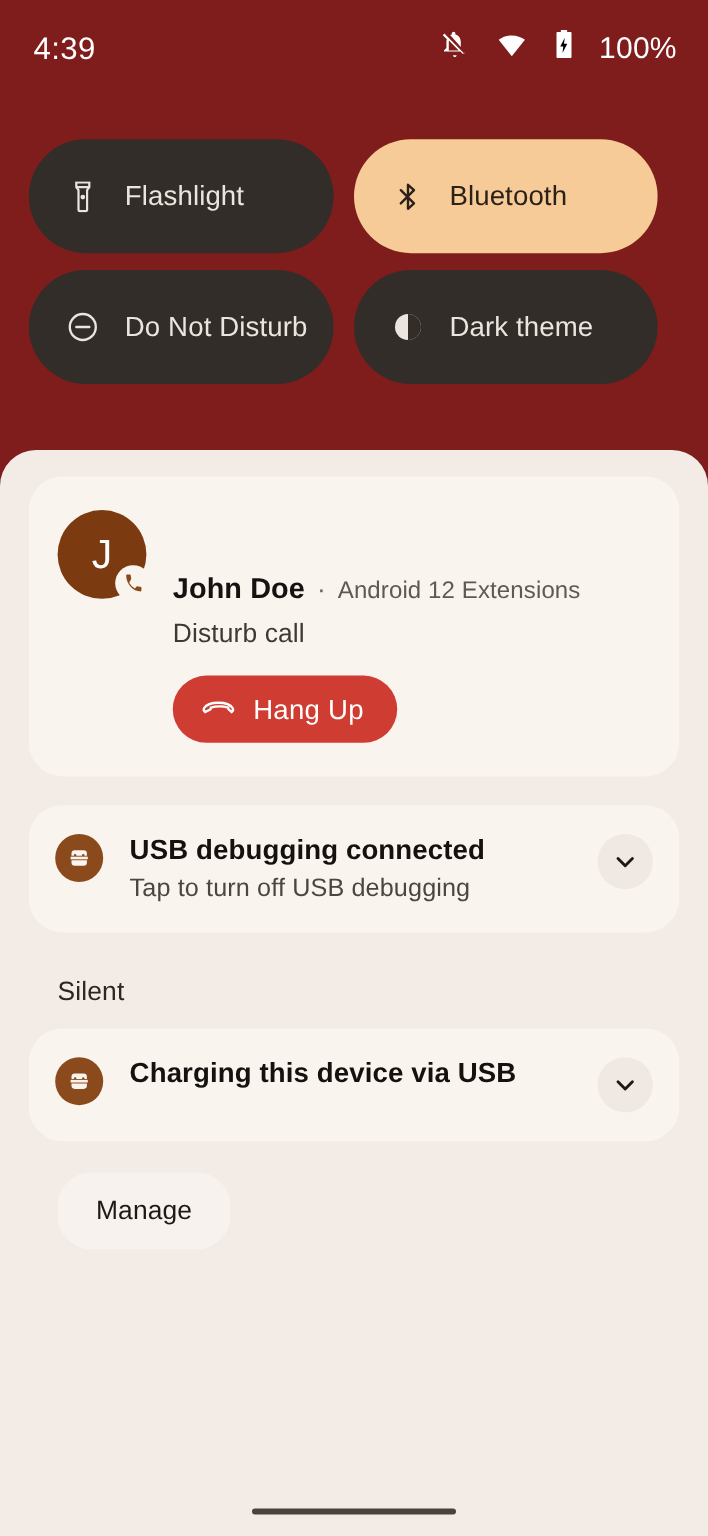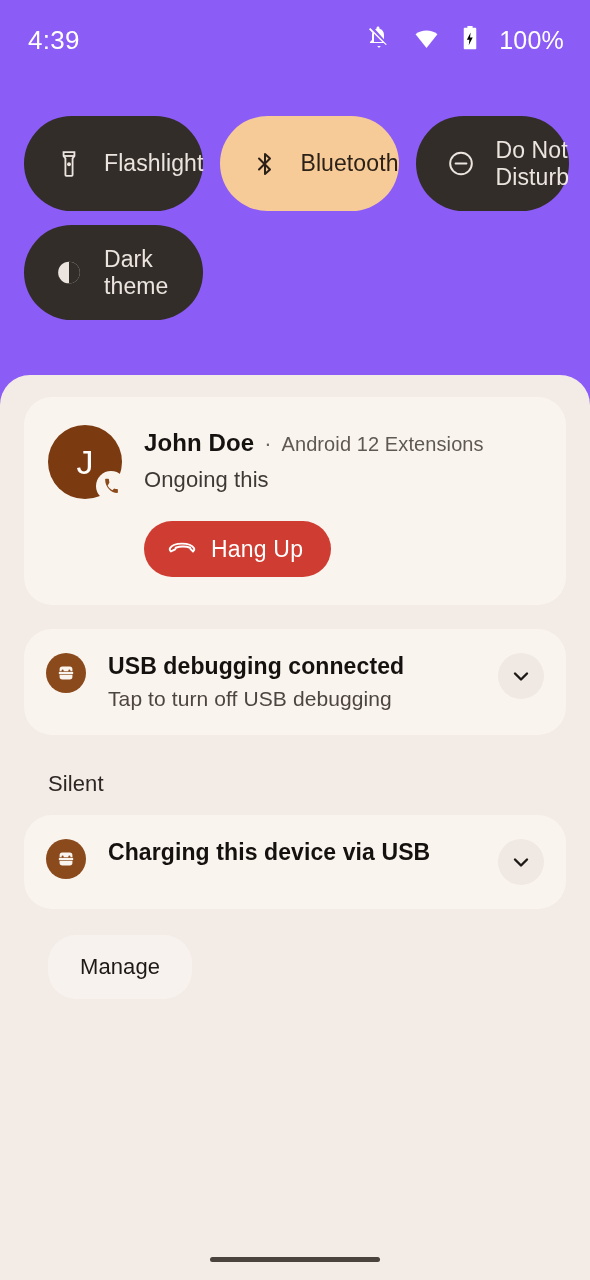--- a/index.html
+++ b/index.html
@@ -2,36 +2,36 @@
 <html><head>
 <meta charset="utf-8">
 <style>
   * { margin:0; padding:0; box-sizing:border-box; }
   html, body {
     width:590px; height:1280px;
     background:#000;
     font-family:"Liberation Sans", sans-serif;
     overflow:hidden;
   }
-  .screen { position:relative; width:590px; height:1280px; background:#8b5cf6; }
+  .screen { position:relative; width:590px; height:1280px; background:#7f1d1d; }
 
   
   .statusbar {
     position:absolute; top:0; left:0; width:590px; height:80px;
     display:flex; align-items:center; justify-content:space-between;
     padding:0 26px 0 28px; color:#fff;
   }
   .sb-clock { font-size:26px; letter-spacing:.3px; font-weight:400; }
   .sb-right { display:flex; align-items:center; gap:23px; }
   .sb-pct { font-size:25px; font-weight:500; letter-spacing:.2px; margin-left:-2px; }
   .sb-icon { display:block; }
 
   
   .qs { position:absolute; top:116px; left:0; width:572px; padding:0 24px;
-        display:grid; grid-template-columns:1fr 1fr 1fr; gap:14px 17px; }
+        display:grid; grid-template-columns:1fr 1fr; gap:14px 17px; }
   .tile {
     height:95px; border-radius:48px; display:flex; align-items:center;
     padding-left:32px; gap:22px; background:#322d28;
   }
   .tile.active { background:#f7cb97; }
   .tile-label { font-size:23px; color:#ece5df; letter-spacing:.1px; }
   .tile.active .tile-label { color:#2b2118; }
   .tile-icon { width:26px; height:26px; flex:0 0 26px; display:flex; align-items:center; justify-content:center; }
 
   
@@ -53,21 +53,21 @@
     background:#7b3a10; color:#fff;
     display:flex; align-items:center; justify-content:center;
     font-size:34px; font-weight:400;
   }
   .avatar-badge {
     position:absolute; right:-4px; bottom:-2px; width:30px; height:30px;
     border-radius:50%; background:#faf4ef;
     display:flex; align-items:center; justify-content:center;
   }
   .call-text { padding-top:6px; }
-  .call-line1 { display:flex; align-items:baseline; gap:10px; flex-wrap:nowrap; }
+  .call-line1 { display:flex; align-items:baseline; gap:10px; flex-wrap:nowrap;margin-top:48px; }
   .call-name { font-size:24px; font-weight:bold; color:#151210; letter-spacing:.1px; }
   .call-dot { font-size:22px; color:#6d6560; }
   .call-app { font-size:20px; color:#5f5853; letter-spacing:.1px; }
   .call-status { font-size:22px; color:#3e3934; margin-top:10px; letter-spacing:.1px; }
   .call-actions { margin-top:22px; padding-left:96px; }
   .hangup {
     display:inline-flex; align-items:center; gap:15px;
     background:#cf3c31; color:#fff; border:none;
     border-radius:30px; height:56px; padding:0 28px 0 24px;
     font-size:23px; font-weight:normal; font-family:inherit; letter-spacing:.2px;
@@ -186,21 +186,21 @@
               <path d="M6.6 10.8a15 15 0 0 0 6.6 6.6l2.2-2.2c.3-.3.7-.4 1-.2 1.2.4 2.4.6 3.6.6.6 0 1 .4 1 1V20c0 .6-.4 1-1 1C11.4 21 3 12.6 3 2c0-.6.4-1 1-1h3.4c.6 0 1 .4 1 1 0 1.3.2 2.5.6 3.6.1.4 0 .8-.2 1z"></path>
             </svg>
           </div>
         </div>
         <div class="call-text">
           <div class="call-line1">
             <span class="call-name">John Doe</span>
             <span class="call-dot">·</span>
             <span class="call-app">Android 12 Extensions</span>
           </div>
-          <div class="call-status">Ongoing this</div>
+          <div class="call-status">Disturb call</div>
         </div>
       </div>
       <div class="call-actions">
         <button class="hangup">
           <span>
             <svg width="28" height="18" viewBox="0 0 30 18" fill="none" stroke="#fff" stroke-width="2.1" stroke-linecap="round">
               <path d="M3.2 12.6c-1.3-1-1.6-2.4-.9-3.6C4 6.2 9 4.3 15 4.3s11 1.9 12.7 4.7c.7 1.2.4 2.6-.9 3.6l-2.4-2.2c-.6-.5-.8-1-.7-1.7-2.3-.8-5-1.2-7.7-1.2s-5.4.4-7.7 1.2c.1.7-.1 1.2-.7 1.7z"></path>
             </svg>
           </span>
           <span>Hang Up</span>

